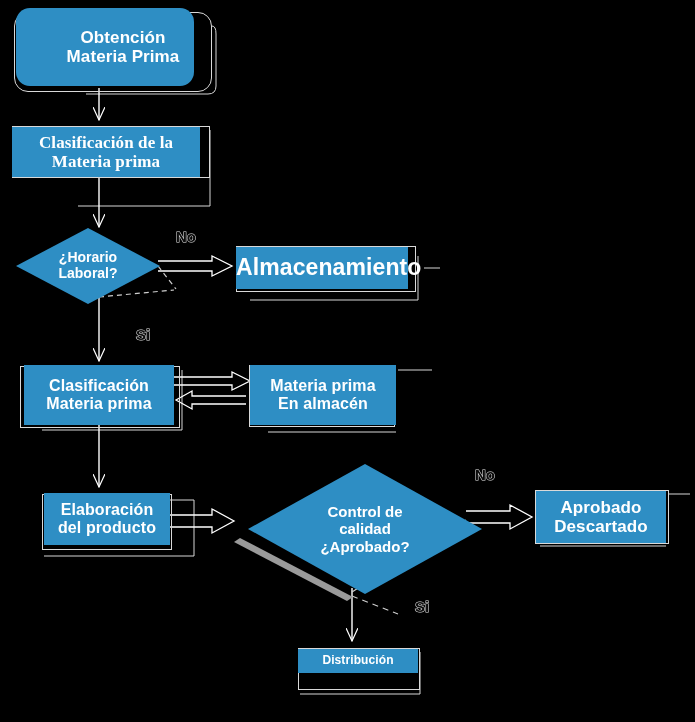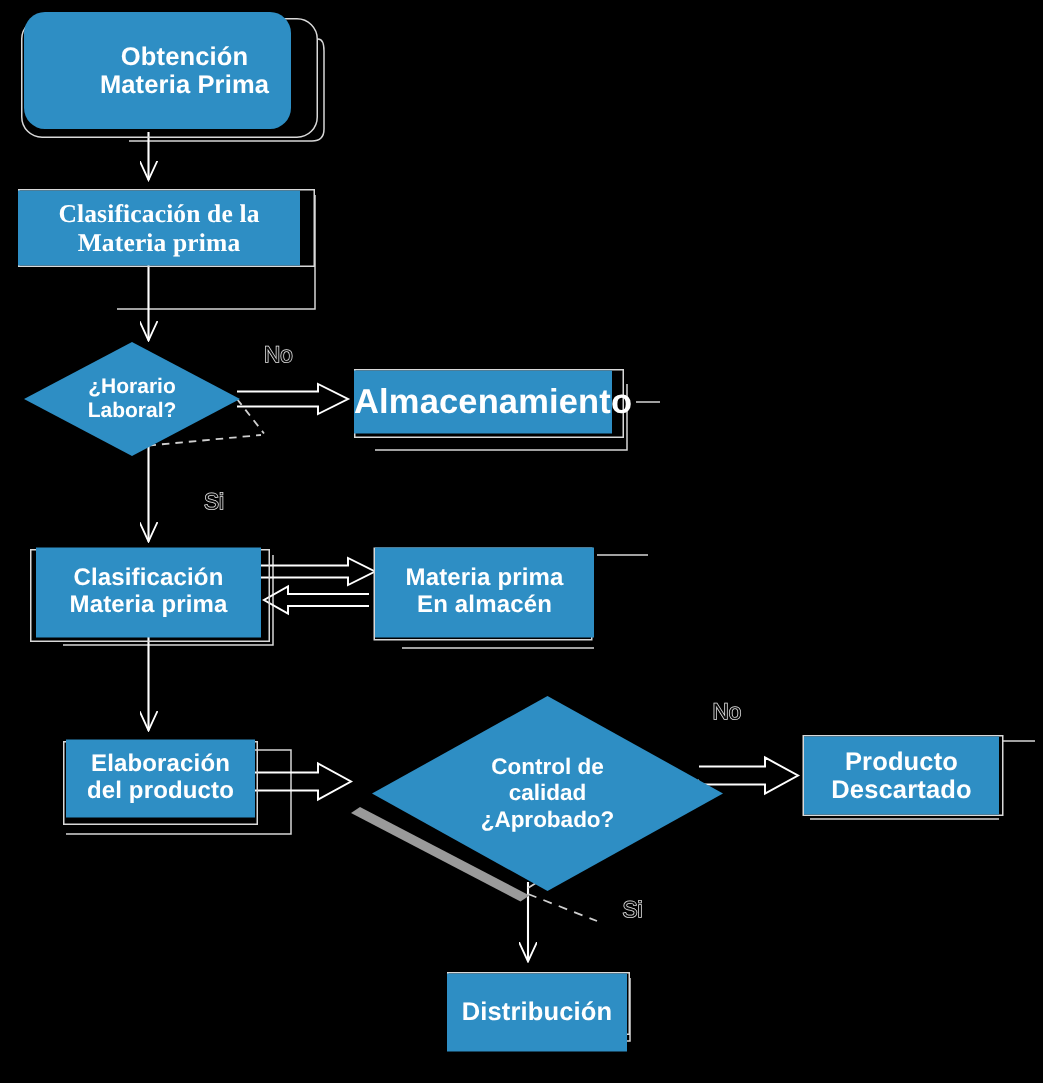--- a/index.html
+++ b/index.html
@@ -67,21 +67,21 @@
     left: 0; top: 0;
     width: 100%; height: 100%;
     background: #2e8ec4;
     clip-path: polygon(50% 0%, 100% 50%, 50% 100%, 0% 50%);
   }
   .diamond .dtext { position: relative; z-index: 2; width: 100%; }
 
   .edge-label {
     position: absolute;
     z-index: 6;
-    font-weight: 400;
+    font-weight: 700;
     color: #0b0b0b;
     -webkit-text-stroke: 1px #e6e6e6;
     paint-order: stroke fill;
   }
 </style>
 </head>
 <body>
 
 <div id="canvas">
 
@@ -223,26 +223,26 @@
     <div class="dshape"></div>
     <span class="dtext">
       <span class="lbl-line">Control de</span>
       <span class="lbl-line">calidad</span>
       <span class="lbl-line">¿Aprobado?</span>
     </span>
   </div>
 
   <div class="node" style="left:536px;top:491px;width:130px;height:52px;font-size:17px;">
     <span class="lbl">
-      <span class="lbl-line">Producto</span>
+      <span class="lbl-line">Aprobado</span>
       <span class="lbl-line">Descartado</span>
     </span>
   </div>
 
-  <div class="node" style="left:298px;top:649px;width:120px;height:52px;font-size:17px;">
+  <div class="node" style="left:298px;top:649px;width:120px;height:24px;font-size:12px;">
     <span class="lbl">
       <span class="lbl-line">Distribución</span>
     </span>
   </div>
 
   <div class="edge-label" style="left:176px;top:228px;font-size:15px;">No</div>
   <div class="edge-label" style="left:136px;top:326px;font-size:15px;">Si</div>
   <div class="edge-label" style="left:475px;top:466px;font-size:15px;">No</div>
   <div class="edge-label" style="left:415px;top:598px;font-size:15px;">Si</div>
 

